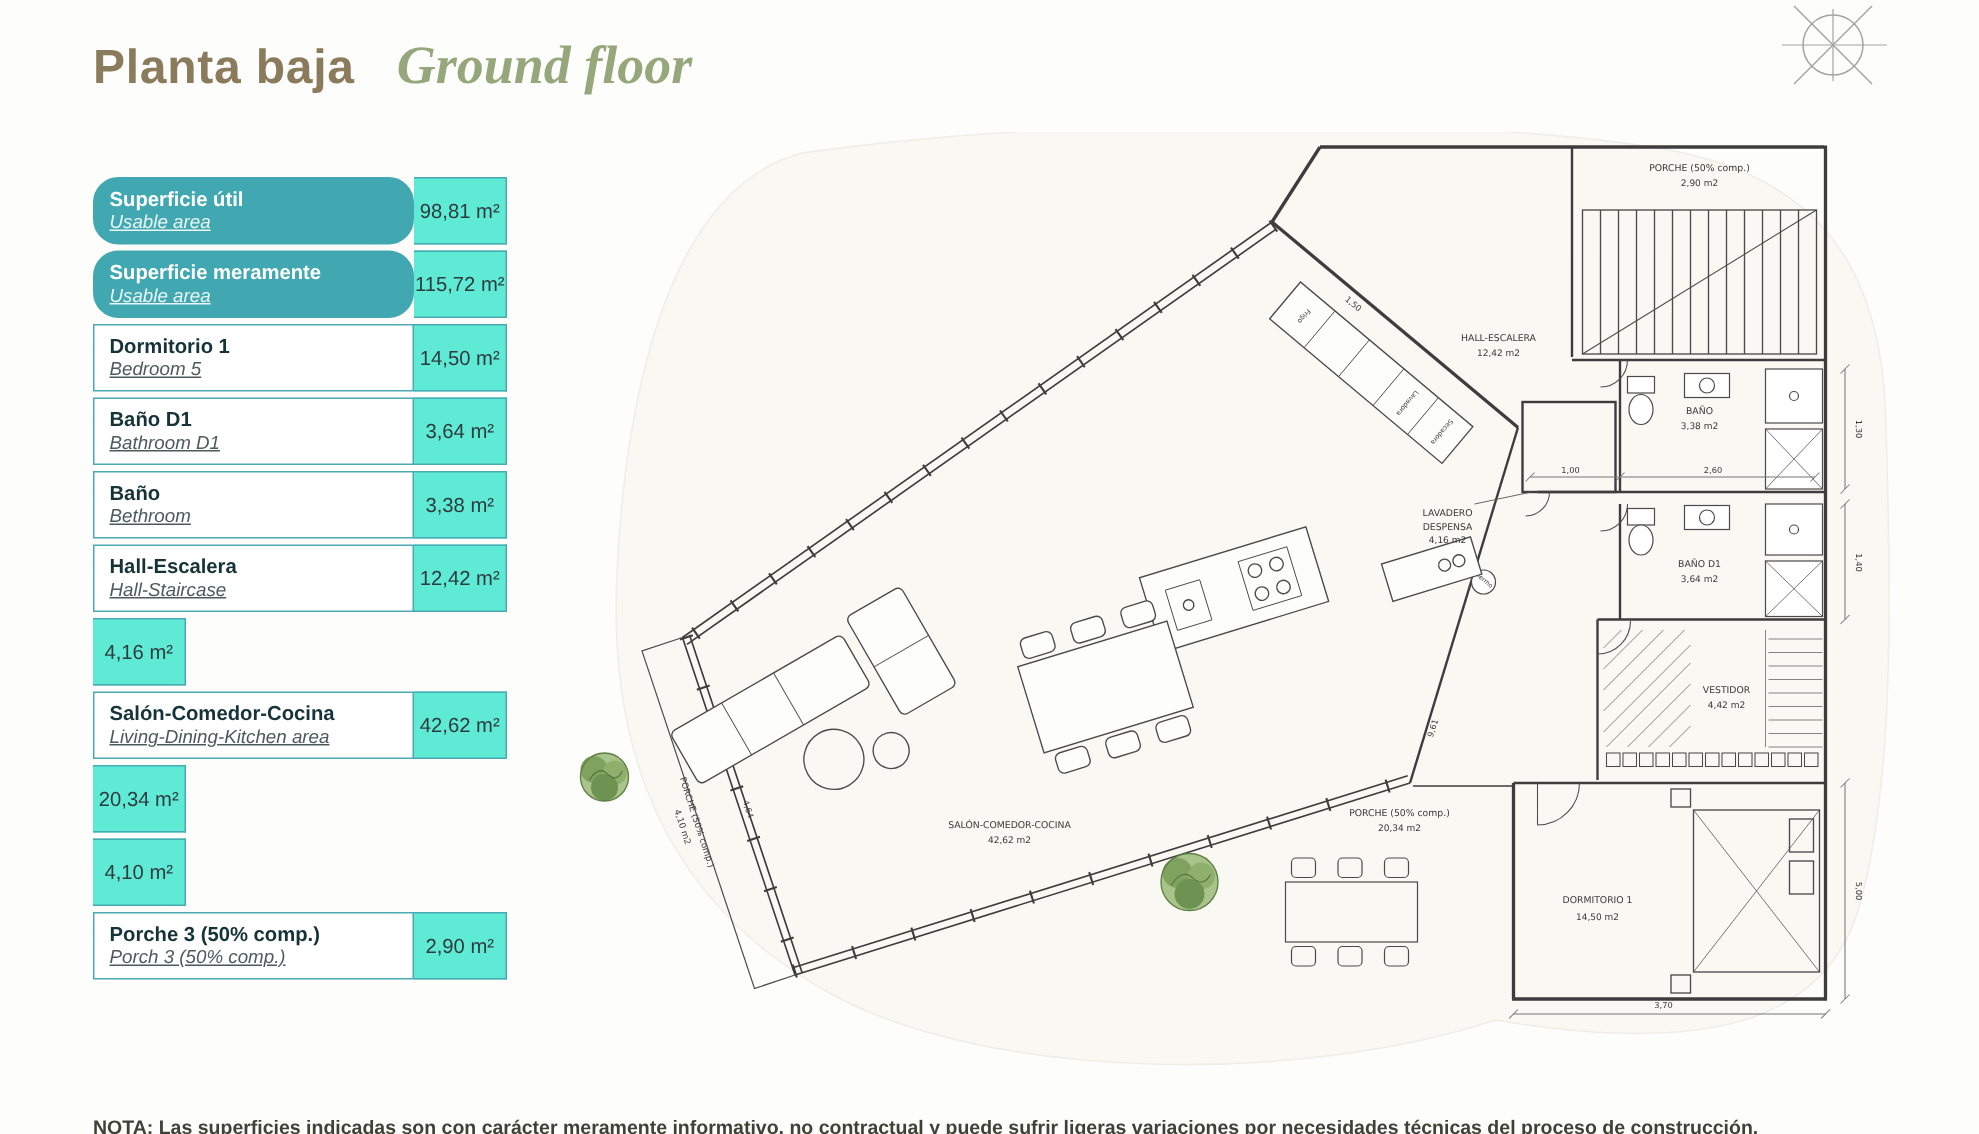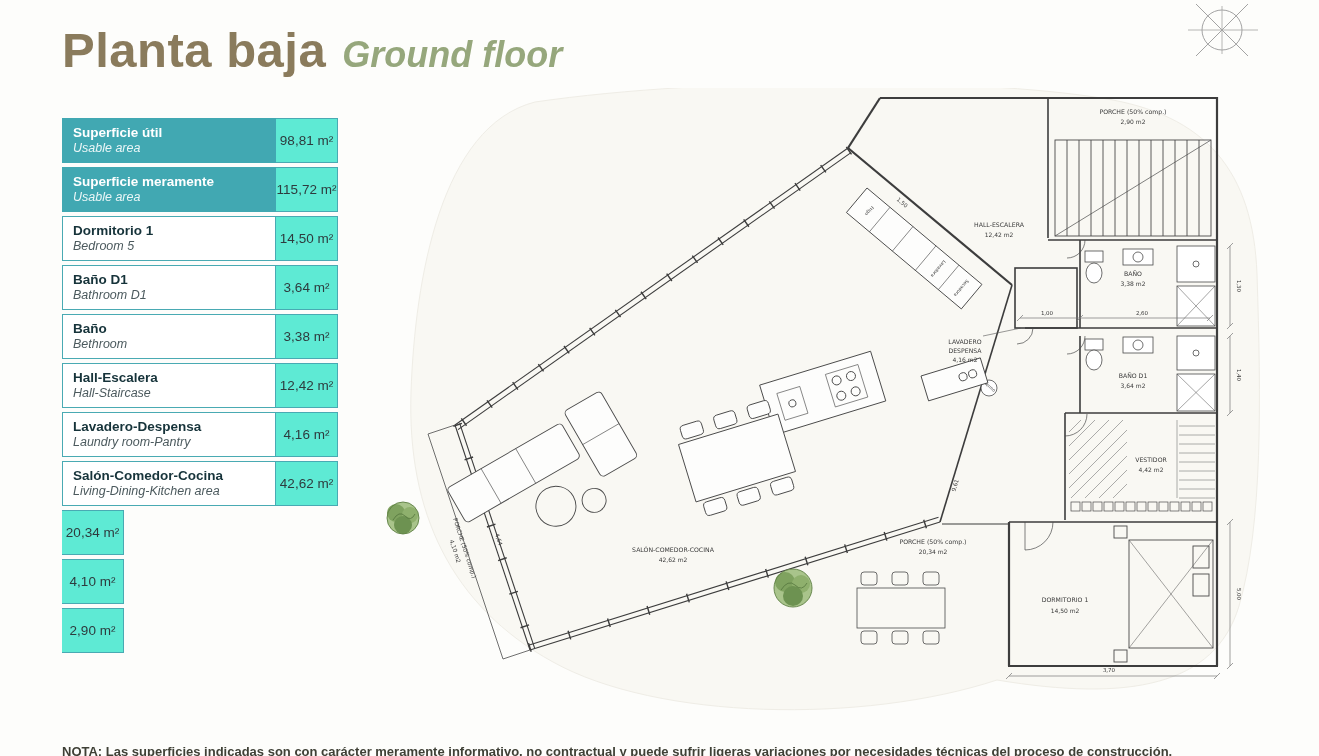--- a/index.html
+++ b/index.html
@@ -1,29 +1,29 @@
 <!DOCTYPE html>
 <html><head>
 <meta charset="utf-8">
 <style>
   * { margin:0; padding:0; box-sizing:border-box; }
   html,body { width:1319px; height:756px; }
   body { position:relative; background:#fdfdfb; font-family:"Liberation Sans", sans-serif; overflow:hidden; }
 
   .title { position:absolute; left:62px; top:22px; white-space:nowrap; }
-  .title .main { font-size:49px; font-weight:700; color:#8a7b5c; letter-spacing:.5px; }
-  .title .sub  { font-size:36px; font-weight:600; font-style:italic; color:#96a77c; margin-left:16px; }
+  .title .main { font-size:32px; font-weight:700; color:#8a7b5c; letter-spacing:.5px; }
+  .title .sub  { font-size:36px; font-weight:600; font-style:italic; color:#96a77c; margin-left:28px;font-family:Liberation Serif, serif; }
 
   .legend { position:absolute; left:62px; top:118px; width:276px; display:flex; flex-direction:column; gap:4px; }
   .lrow { display:flex; height:45px; }
   .lcell { flex:1; border:1px solid #49aab3; background:#fff; padding:4px 10px; display:flex; flex-direction:column; justify-content:center; }
   .lval { width:62px; border:1px solid #49aab3; border-left:none; background:#5eead4; display:flex; align-items:center; justify-content:center; font-size:13.5px; color:#2e3b3e; }
   .es { font-size:13.5px; font-weight:700; color:#16333a; line-height:1.18; }
-  .en { font-size:12.5px; font-style:italic; color:#4c5a5e; line-height:1.18; }
-  .lrow.hl .lcell { background:#41a8b2; border-color:#41a8b2; }
+  .en { font-size:12.5px; font-style:italic; color:#4c5a5e; line-height:1.18;text-decoration:underline; }
+  .lrow.hl .lcell { background:#41a8b2; border-color:#41a8b2;border-radius:17px; }
   .lrow.hl .es { color:#ffffff; }
   .lrow.hl .en { color:#eaf6f7; }
 
   .plan { position:absolute; left:385px; top:88px; }
   .plan text { fill:#3a3a3a; font-family:"DejaVu Sans", sans-serif; }
   .compass { position:absolute; left:1188px; top:2px; }
 
   .note { position:absolute; left:62px; top:744px; width:1200px; font-size:13px; font-weight:700; color:#3f4036; }
 </style>
 </head>
@@ -82,40 +82,40 @@
       <div class="lval">3,38 m²</div>
     </div>
   <div class="lrow">
       <div class="lcell">
         <div class="es">Hall-Escalera</div>
         <div class="en">Hall-Staircase</div>
       </div>
       <div class="lval">12,42 m²</div>
     </div>
   <div class="lrow">
-      <div class="lcell">
-        <div class="es">Lavadero-Despensa</div>
-        <div class="en">Laundry room-Pantry</div>
-      </div>
       <div class="lval">4,16 m²</div>
     </div>
   <div class="lrow">
       <div class="lcell">
         <div class="es">Salón-Comedor-Cocina</div>
         <div class="en">Living-Dining-Kitchen area</div>
       </div>
       <div class="lval">42,62 m²</div>
     </div>
   <div class="lrow">
       <div class="lval">20,34 m²</div>
     </div>
   <div class="lrow">
       <div class="lval">4,10 m²</div>
     </div>
   <div class="lrow">
+      <div class="lcell">
+        <div class="es">Porche 3 (50% comp.)</div>
+        <div class="en">Porch 3 (50% comp.)</div>
+      </div>
       <div class="lval">2,90 m²</div>
     </div>
 </div>
 
 <svg class="plan" width="890" height="625" viewBox="0 0 890 625">
   <path d="M 150 14 C 330 -12 590 -10 716 10 C 822 26 868 84 872 186 C 876 310 878 436 854 518 C 830 598 744 614 612 592 C 478 636 272 632 168 574 C 66 518 22 424 26 304 C 30 190 56 38 150 14 Z" fill="#f9f8f3" stroke="#efede6" stroke-width="1"></path>
 
   <g stroke="#3d3d3d" fill="none" stroke-width="2.2">
     <path d="M 495 10 L 831 10"></path>
     <path d="M 832 9 L 832 578"></path>

